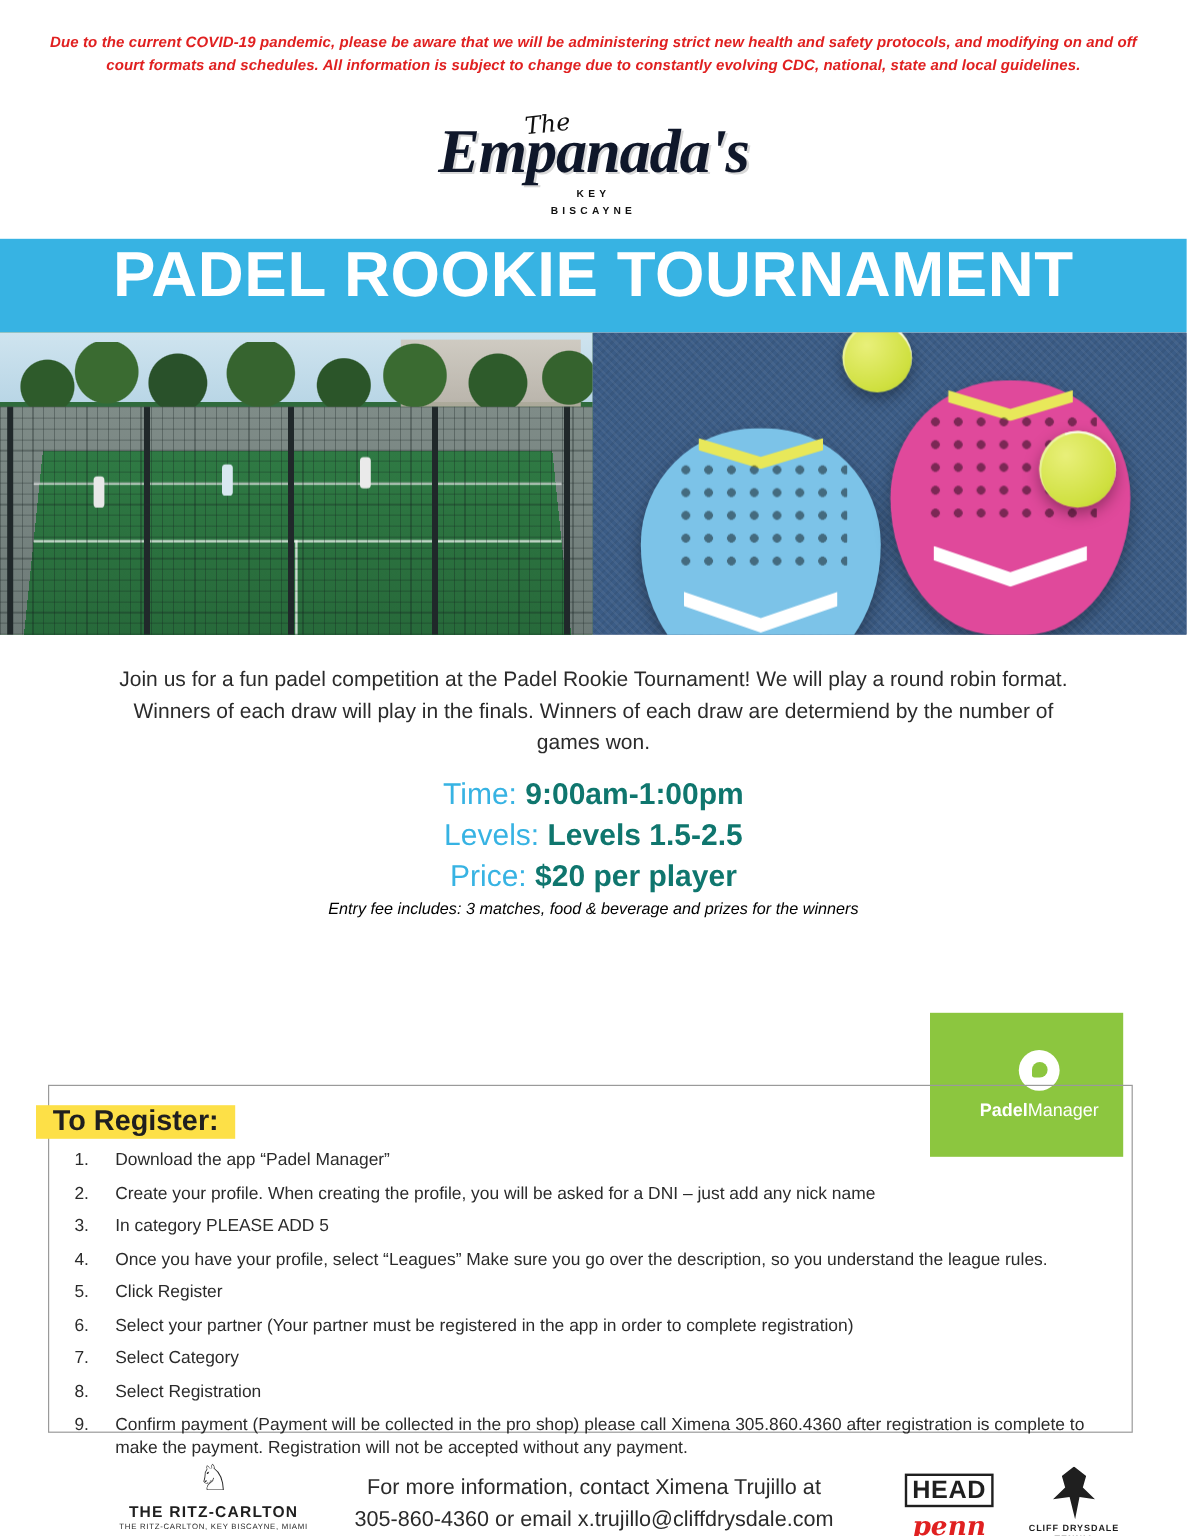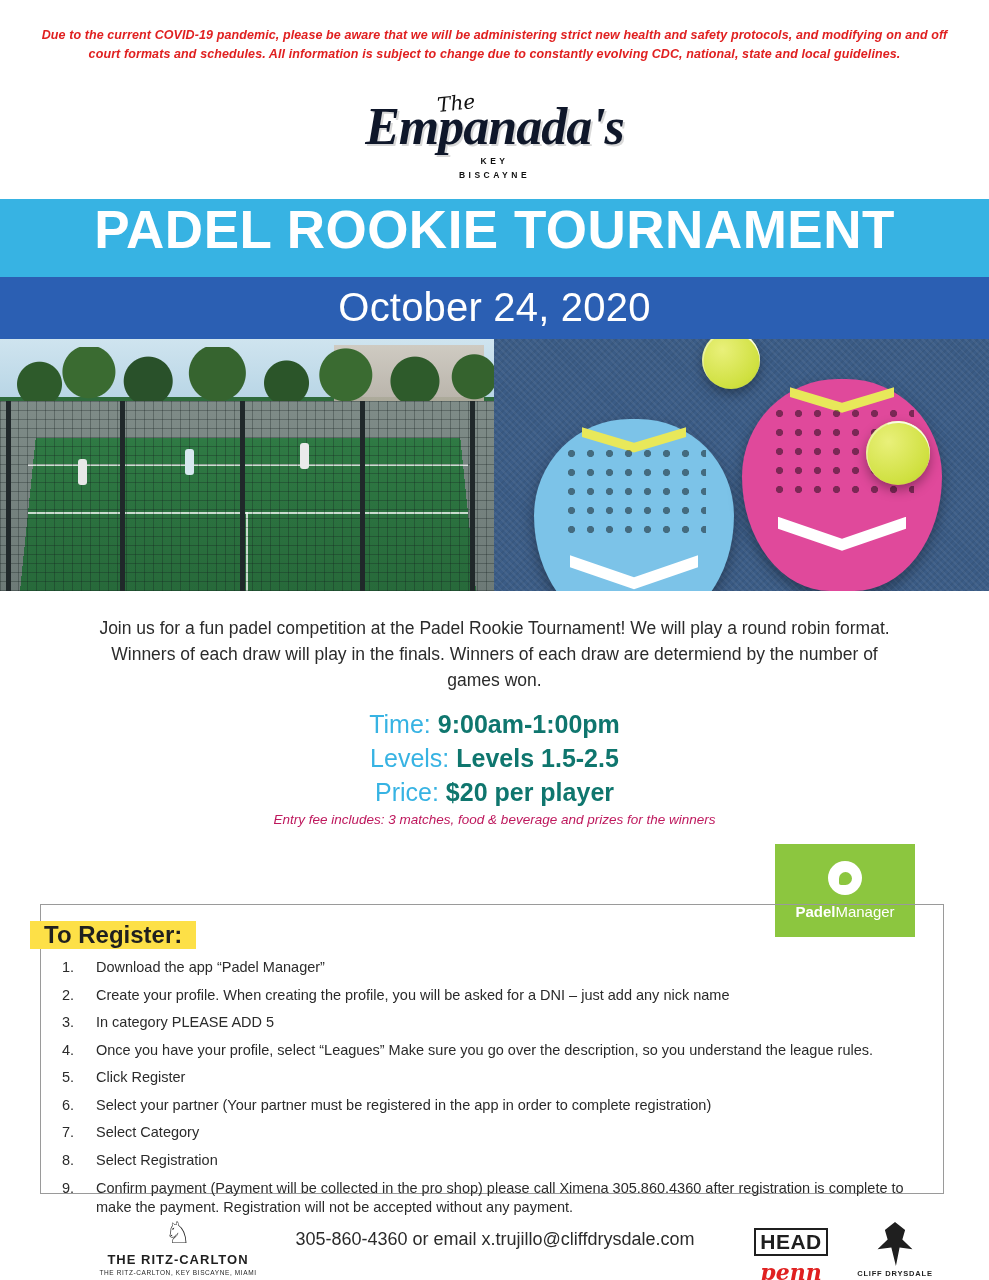--- a/index.html
+++ b/index.html
@@ -235,35 +235,36 @@
     text-align: center;
   }
   .detail-value {
     color: #0f766e;
     font-weight: bold;
   }
   .entry-fee {
     text-align: center;
     font-style: italic;
     font-size: 13.5px;
-    color: #be185d;
+    color: #000000;
   }
 
   
   .pm-badge {
     position: absolute;
     left: 775px;
     top: 818px;
     width: 140px;
-    height: 93px;
+    height: 120px;
     background: #8cc63f;
     display: flex;
     flex-direction: column;
     align-items: center;
     justify-content: center;
+    padding-left: 21px;
   }
   .pm-icon {
     width: 34px; height: 34px; border-radius: 50%;
     background: #ffffff;
     display: flex; align-items: center; justify-content: center;
     margin-bottom: 8px;
   }
   .pm-icon span {
     display: block; width: 13px; height: 13px; border-radius: 50% 50% 50% 2px;
     background: #8cc63f;
@@ -370,23 +371,20 @@
 
   <div class="logo-wrap">
     <div class="logo-the">The</div>
     <div class="logo-main">Empanada's</div>
     <div class="logo-sub">KEY</div>
     <div class="logo-sub">BISCAYNE</div>
   </div>
 
   <div class="title-bar">
     <h1>PADEL ROOKIE TOURNAMENT</h1>
-  </div>
-  <div class="date-bar">
-    <h2>October 24, 2020</h2>
   </div>
 
   <div class="photos">
 
     <div class="photo photo-left">
       <div class="sky"></div>
       <div class="building"></div>
       <div class="trees"></div>
       <div class="grass-strip"></div>
       <div class="court-surround"></div>
@@ -497,20 +495,21 @@
 
   <div class="footer">
 
     <div class="ritz">
       <div class="ritz-lion">♘</div>
       <div class="ritz-name">THE RITZ-CARLTON</div>
       <div class="ritz-sub">THE RITZ-CARLTON, KEY BISCAYNE, MIAMI</div>
     </div>
 
     <div class="contact">
+      <div>For more information, contact Ximena Trujillo at</div>
       <div>305-860-4360 or email x.trujillo@cliffdrysdale.com</div>
     </div>
 
     <div class="head-penn">
       <div class="head-logo">HEAD</div>
       <div class="penn-logo">penn</div>
     </div>
 
     <div class="cliff">
       <div class="cliff-mark"></div>

